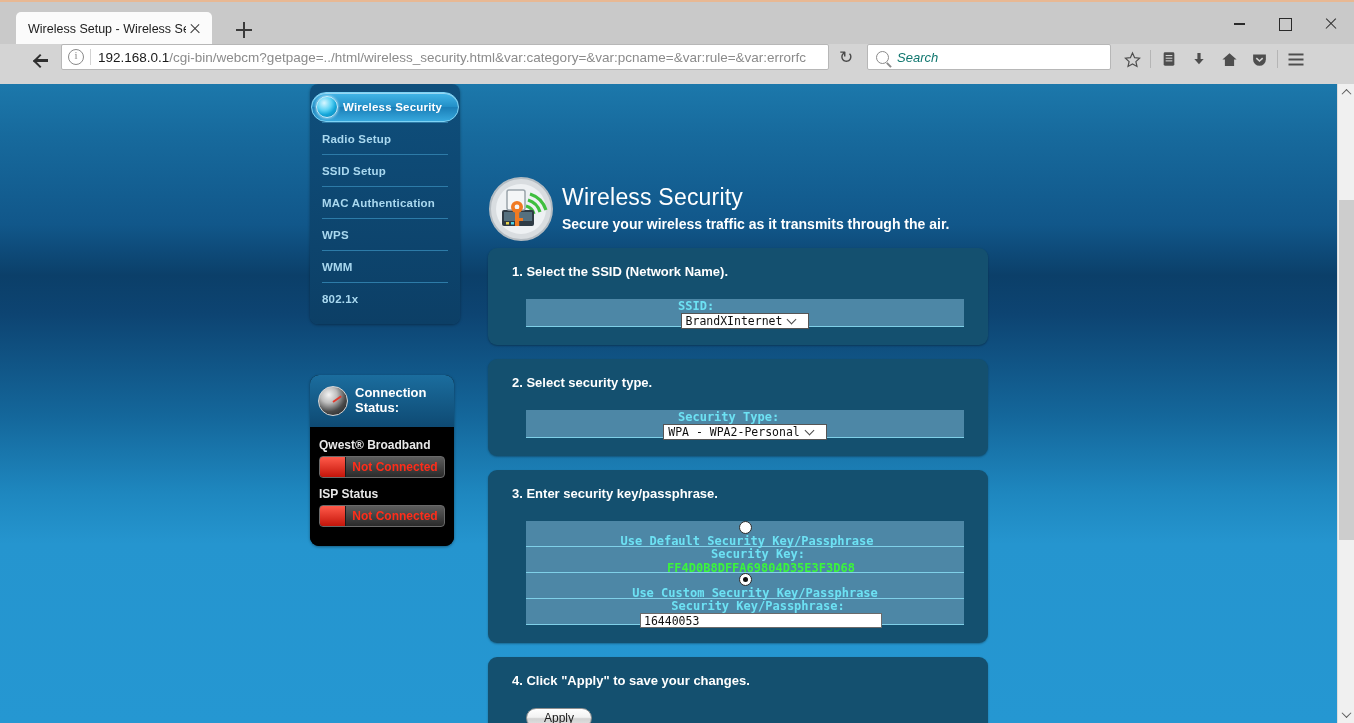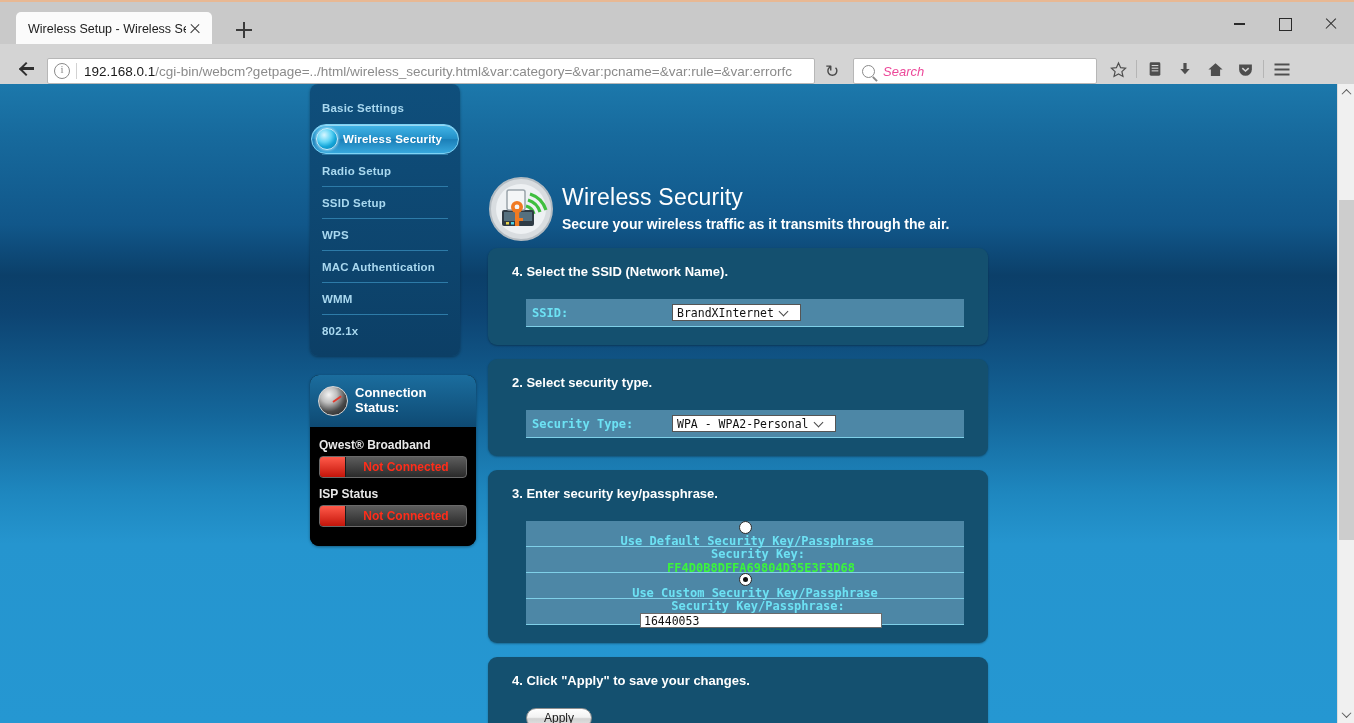--- a/index.html
+++ b/index.html
@@ -54,21 +54,21 @@
   .wb-min::before { content:""; position:absolute; width:11px; height:1.4px; background:#2a2a2a; }
   .wb-max::before { content:""; position:absolute; width:11px; height:11px; border:1.4px solid #2a2a2a; }
   .wb-close::before, .wb-close::after {
     content:""; position:absolute; width:14px; height:1.4px; background:#2a2a2a; left:16px; top:21px;
   }
   .wb-close::before { transform:rotate(45deg); }
   .wb-close::after  { transform:rotate(-45deg); }
 
   .navbar {
     position:absolute; left:0; top:44px; width:1354px; height:40px;
-    background:#d4d4d4; display:flex; align-items:flex-end; padding:0 11px;
+    background:#d4d4d4; display:flex; align-items:flex-start; padding:0 25px;
   }
   .navbtn {
     width:32px; height:32px; border-radius:50%; display:flex; align-items:center;
     justify-content:center; flex:none; cursor:pointer;
   }
   .back-arrow { position:relative; width:18px; height:18px; }
   .back-arrow::before {
     content:""; position:absolute; left:3px; top:8.2px; width:13px; height:2.4px; background:#2f2f2f;
   }
   .back-arrow::after {
@@ -106,21 +106,21 @@
     display:flex; align-items:center; padding:0 8px;
   }
   .search-mag {
     width:13px; height:13px; border:1.8px solid #8a8a8a; border-radius:50%;
     flex:none; margin-right:8px; position:relative;
   }
   .search-mag::after {
     content:""; position:absolute; right:-4px; bottom:-3px; width:6px; height:1.8px;
     background:#8a8a8a; transform:rotate(45deg);
   }
-  .search-ph { font-size:13px; color:#ec4899; font-style:italic; }
+  .search-ph { font-size:13px; color:#0f766e; font-style:italic; }
   .toolicons { display:flex; align-items:center; margin-left:6px; }
   .toolicon {
     width:30px; height:30px; display:flex; align-items:center; justify-content:center;
     cursor:pointer; color:#4e4e4e;
   }
   .tool-sep { width:1px; height:18px; background:#b5b5b5; margin:0 3px; }
 
   
   .viewport {
     position:absolute; left:0; top:84px; width:1354px; height:639px;
@@ -172,21 +172,21 @@
   .nav-item.active .nav-label { color:#ffffff; }
   .orb {
     width:22px; height:22px; border-radius:50%; flex:none; margin-right:5px;
     background:radial-gradient(circle at 36% 30%, #d8f6ff 0%, #5fd4f5 38%, #14a5d8 62%, #0d7fae 100%);
     border:1.5px solid #cbeefc;
     box-shadow:0 0 3px rgba(255,255,255,.8);
   }
 
   
   .status-panel {
-    position:absolute; left:310px; top:375px; width:166px;
+    position:absolute; left:310px; top:375px; width:144px;
     background:#000; border-radius:9px; overflow:hidden;
     box-shadow:0 1px 3px rgba(0,0,0,.4);
   }
   .status-head {
     height:52px; background:linear-gradient(to bottom,#1b6d9e,#0e4a73);
     display:flex; align-items:center; padding:0 8px;
   }
   .gauge {
     width:30px; height:30px; border-radius:50%; flex:none; margin-right:7px;
     background:radial-gradient(circle at 35% 28%, #f4f4f4 0%, #bdbdbd 30%, #4a4a4a 62%, #1a1a1a 100%);
@@ -227,21 +227,21 @@
 
   .panel {
     background:#14506f; border-radius:9px; margin-bottom:14px;
     padding:16px 12px 18px; box-shadow:0 1px 2px rgba(0,0,0,.3);
   }
   .panel-title {
     font-size:13px; font-weight:bold; color:#ffffff; margin:0 0 20px 12px;
   }
   .row {
     background:#4d87a6; border-bottom:1px solid #7fd0e8;
-    height:28px; display:flex; align-items:center; margin:0 12px 0 26px;
+    height:28px; display:flex; align-items:center; margin:0 12px 0 26px;flex-direction:column;
   }
   .row-label {
     font-size:12px; color:#6de2f4; font-weight:bold; width:146px; padding-left:6px;
     font-family:"DejaVu Sans Mono", monospace;
   }
   .select {
     background:#fff; border:1px solid #555; height:17px;
     display:flex; align-items:center; padding:0 10px 0 4px;
     font-size:11.5px; color:#111; font-family:"DejaVu Sans Mono", monospace;
     cursor:pointer;
@@ -362,38 +362,35 @@
             <rect x="2" y="8.7" width="20" height="2.6"></rect>
             <rect x="2" y="15.4" width="20" height="2.6"></rect>
           </svg>
       </div>
     </div>
   </div>
 
   <div class="viewport">
 
     <div class="sidebar" style="left:0; top:0; position:absolute; margin-left:310px; margin-top:0;">
-      <div class="nav-item">
-        <span class="nav-label">Basic Settings</span>
-      </div>
       <div class="nav-item active">
         <span class="orb"></span>
         <span class="nav-label">Wireless Security</span>
       </div>
       <div class="nav-item">
         <span class="nav-label">Radio Setup</span>
       </div>
       <div class="nav-item">
         <span class="nav-label">SSID Setup</span>
       </div>
       <div class="nav-item">
+        <span class="nav-label">MAC Authentication</span>
+      </div>
+      <div class="nav-item">
         <span class="nav-label">WPS</span>
-      </div>
-      <div class="nav-item">
-        <span class="nav-label">MAC Authentication</span>
       </div>
       <div class="nav-item">
         <span class="nav-label">WMM</span>
       </div>
       <div class="nav-item">
         <span class="nav-label">802.1x</span>
       </div>
     </div>
 
     <div class="status-panel" style="position:absolute; left:310px; top:291px;">
@@ -437,21 +434,21 @@
             <rect x="31" y="42" width="4" height="3" fill="#f07a22"></rect>
           </svg>
         </div>
         <div class="head-text">
           <div class="page-title">Wireless Security</div>
           <div class="page-sub">Secure your wireless traffic as it transmits through the air.</div>
         </div>
       </div>
 
       <div class="panel">
-        <div class="panel-title">4. Select the SSID (Network Name).</div>
+        <div class="panel-title">1. Select the SSID (Network Name).</div>
         <div class="row">
           <span class="row-label">SSID:</span>
           <span class="select">
             <span>BrandXInternet</span>
             <span class="sel-chev"></span>
           </span>
         </div>
       </div>
 
       <div class="panel">

